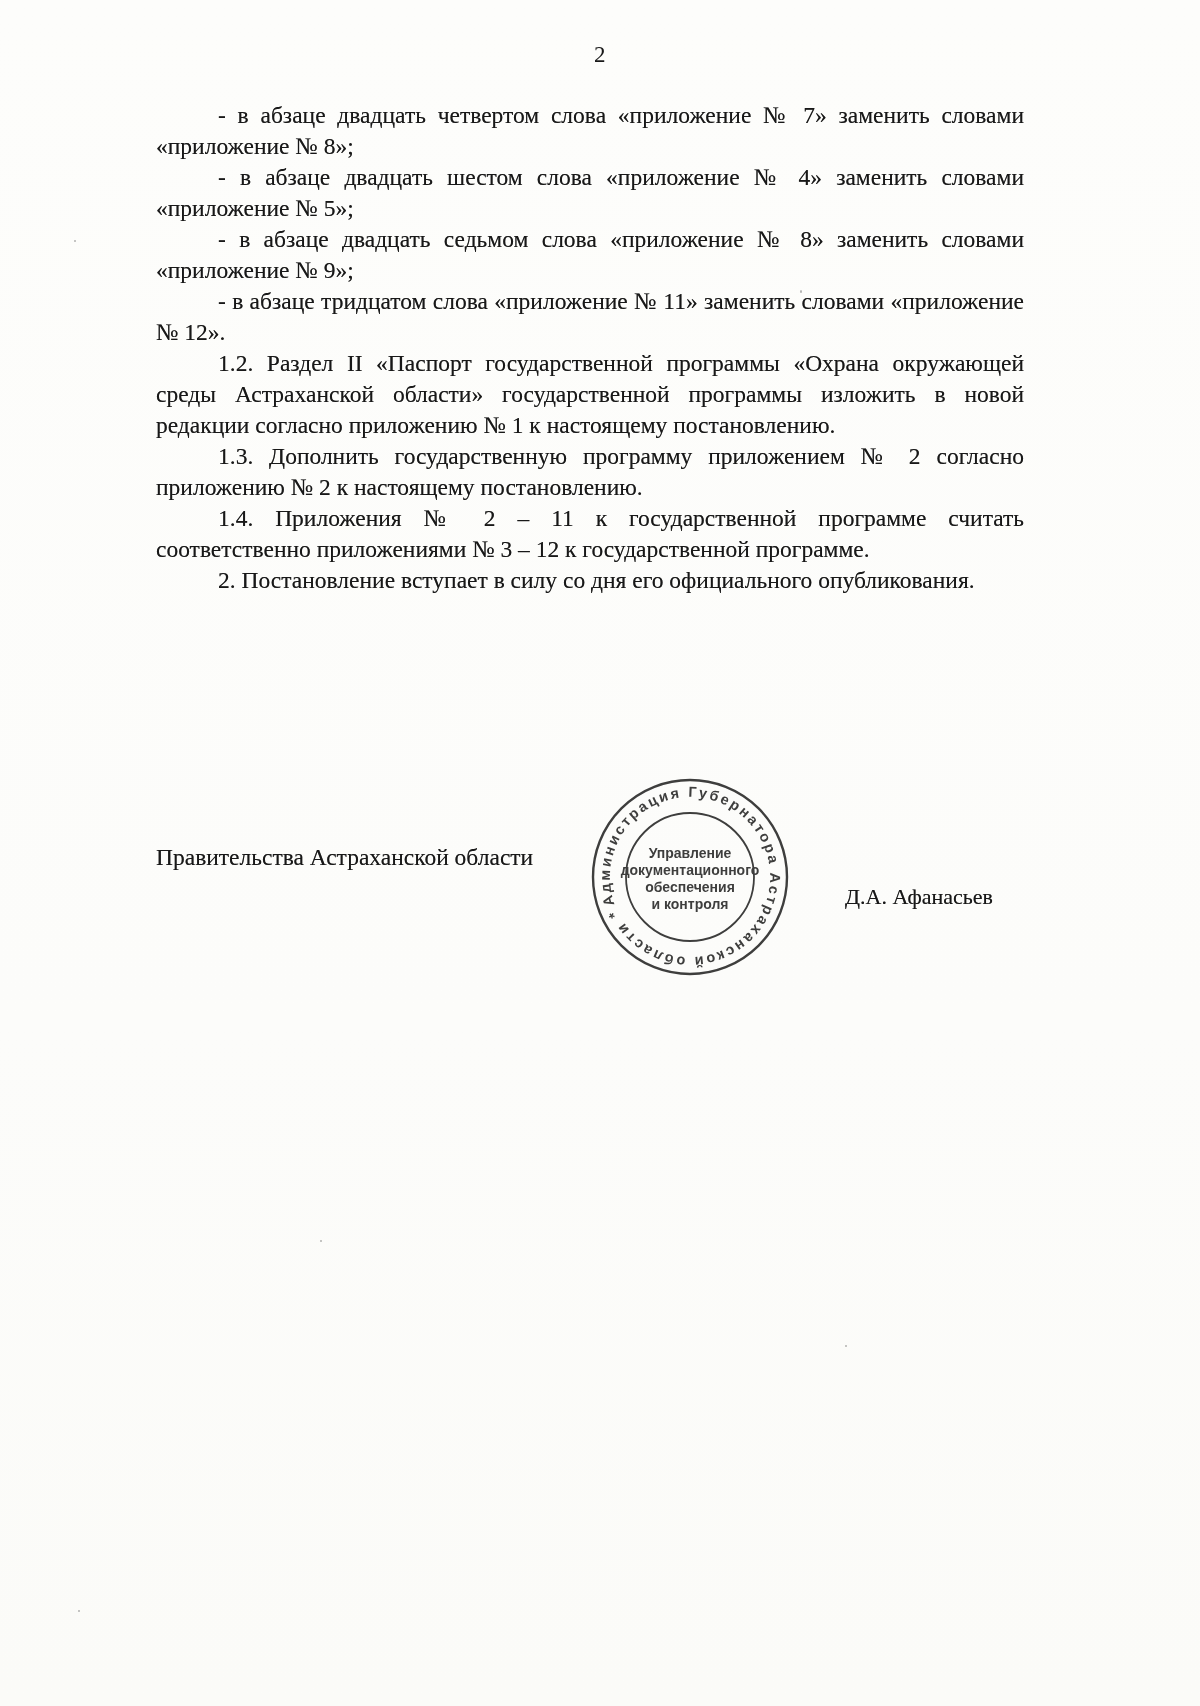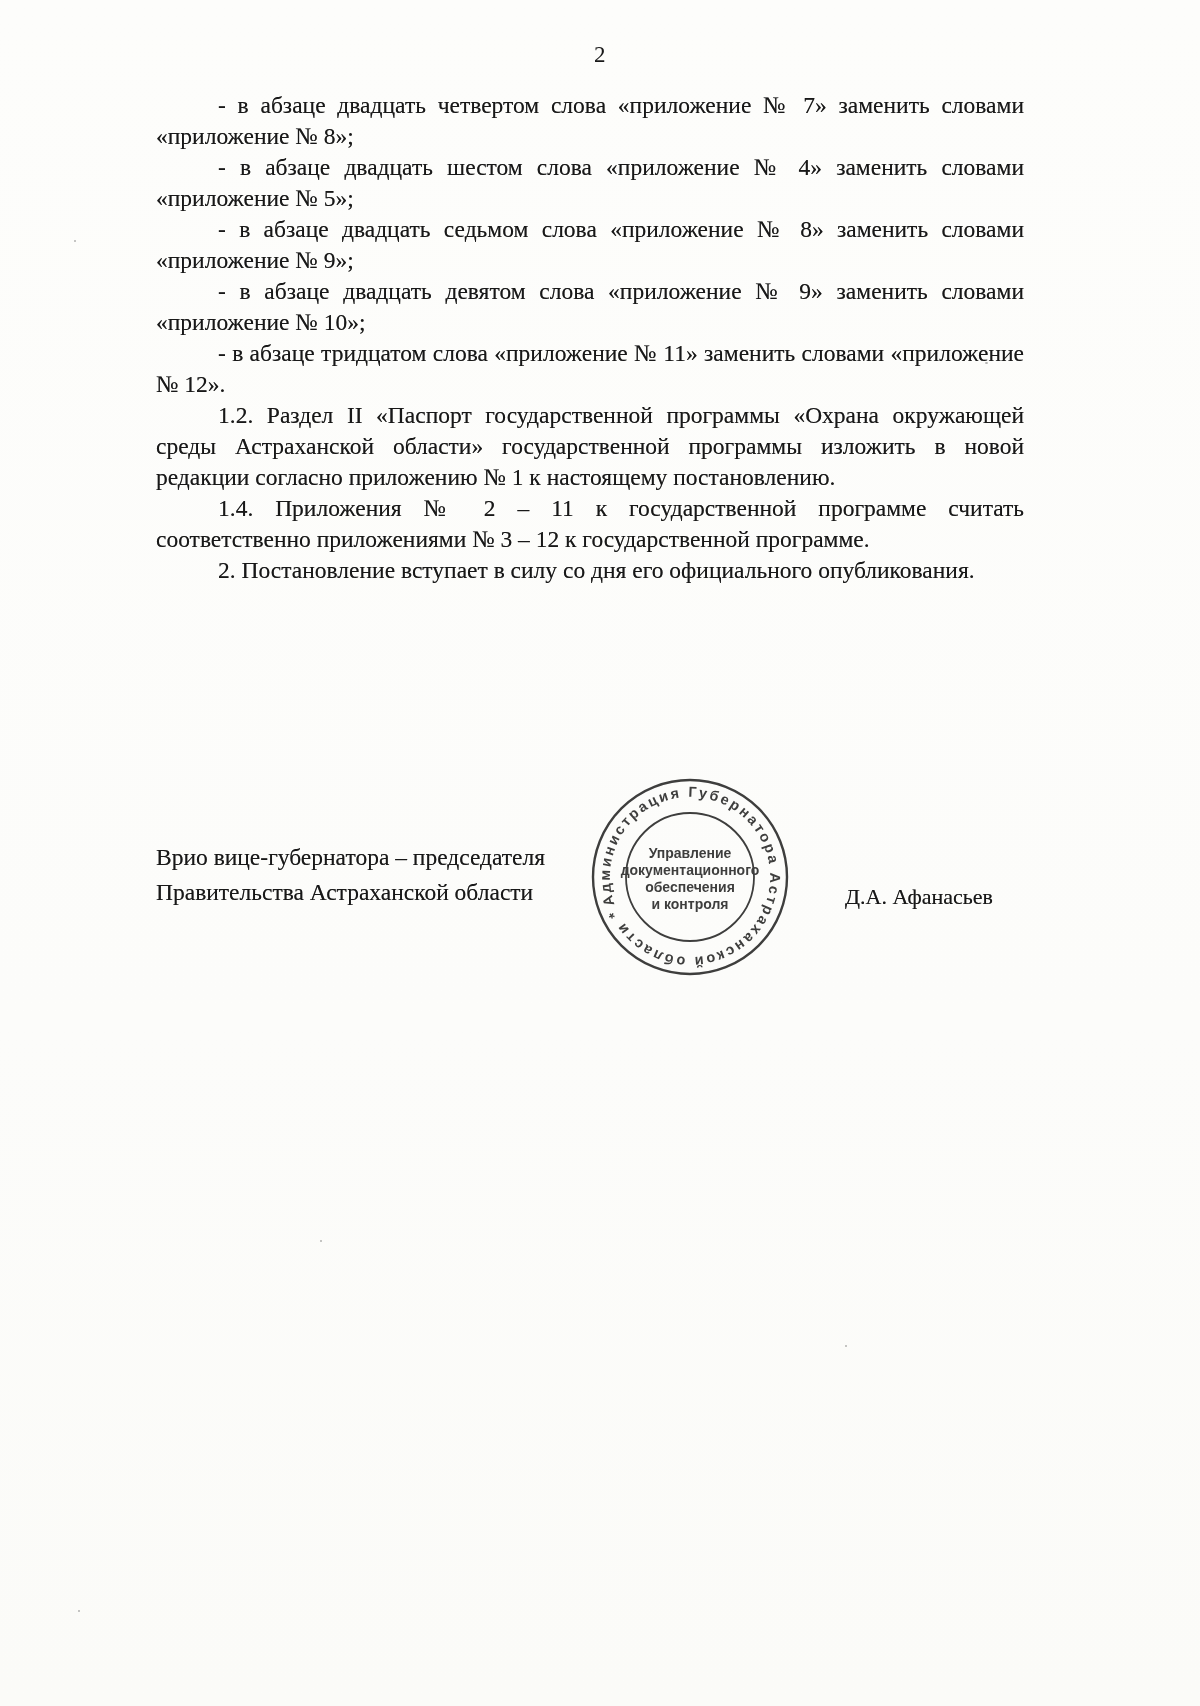--- a/index.html
+++ b/index.html
@@ -21,21 +21,21 @@
     position: absolute;
     top: 42px;
     left: 0;
     right: 0;
     text-align: center;
     font-size: 23px;
     letter-spacing: 0.5px;
   }
   .content {
     position: absolute;
-    top: 90px;
+    top: 100px;
     left: 156px;
     width: 868px;
     font-size: 23.5px;
     line-height: 31px;
     text-align: justify;
     text-shadow: 0 0 0.5px rgba(0,0,0,0.5);
   }
   .content p {
     margin: 0;
     text-indent: 62px;
@@ -93,29 +93,28 @@
 <body>
 
 <div class="page">
 
   <div class="page-number">2</div>
 
   <div class="content">
     <p>- в абзаце двадцать четвертом слова «приложение № 7» заменить словами «приложение № 8»;</p>
     <p>- в абзаце двадцать шестом слова «приложение № 4» заменить словами «приложение № 5»;</p>
     <p>- в абзаце двадцать седьмом слова «приложение № 8» заменить словами «приложение № 9»;</p>
-    <p>- в абзаце двадцать девятом слова «приложение № 9» заменить словами «приложение № 10»;</p>
     <p>- в абзаце тридцатом слова «приложение № 11» заменить словами «приложение № 12».</p>
     <p>1.2. Раздел II «Паспорт государственной программы «Охрана окружающей среды Астраханской области» государственной программы изложить в новой редакции согласно приложению № 1 к настоящему постановлению.</p>
+    <p>1.3. Дополнить государственную программу приложением № 2 согласно приложению № 2 к настоящему постановлению.</p>
     <p>1.4. Приложения № 2 – 11 к государственной программе считать соответственно приложениями № 3 – 12 к государственной программе.</p>
     <p>2. Постановление вступает в силу со дня его официального опубликования.</p>
   </div>
 
   <div class="signature-position">
-    <div>Врио вице-губернатора – председателя</div>
     <div>Правительства Астраханской области</div>
   </div>
 
   <div class="signature-name">Д.А. Афанасьев</div>
 
   <svg class="stamp" viewBox="0 0 204 204" aria-hidden="true">
     <circle cx="102" cy="102" r="97" stroke-width="2.4"></circle>
     <circle cx="102" cy="102" r="64" stroke-width="1.8"></circle>
     <defs>
       <path id="ringPath" d="M 26.8 129.4 A 80 80 0 1 1 177.2 74.6 A 80 80 0 1 1 26.8 129.4"></path>

